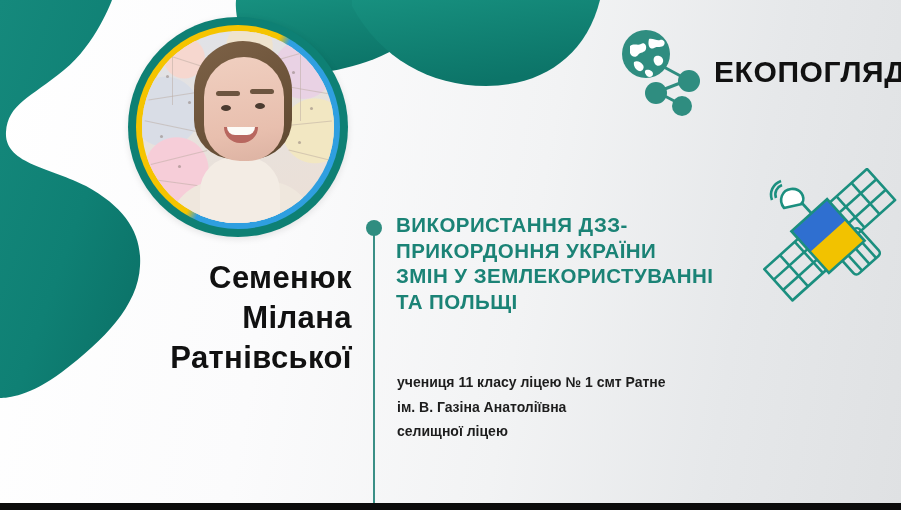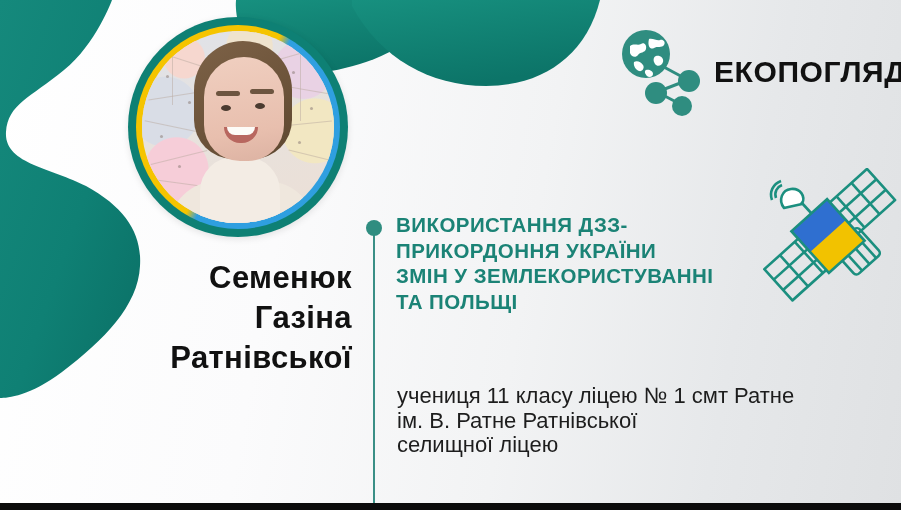--- a/index.html
+++ b/index.html
@@ -233,26 +233,26 @@
     color: #1b8376;
     font-weight: 700;
     font-size: 20.5px;
     line-height: 25.5px;
     letter-spacing: .45px;
     text-transform: uppercase;
   }
   #subtitle-block {
     position: absolute;
     left: 397px;
-    top: 384px;
+    top: 370px;
     width: 420px;
     z-index: 23;
     color: #1d1d1d;
-    font-weight: 400;
-    font-size: 22px;
+    font-weight: 700;
+    font-size: 14px;
     line-height: 24.5px;
   }
   .nowrap { white-space: nowrap; }
 </style>
 </head>
 <body>
 
 <div id="slide">
 
   <svg class="layer" viewBox="0 0 901 510" preserveAspectRatio="none" style="z-index:5;">
@@ -385,31 +385,31 @@
       <rect x="52" y="68" width="48" height="28" fill="#f2c200"></rect>
       <rect x="52" y="40" width="48" height="56" fill="none" stroke="#1b8f7f" stroke-width="2.6"></rect>
     </g>
   </svg>
 
   <div id="divider-dot"></div>
   <div id="divider-line"></div>
 
   <div id="name-block">
     <div>Семенюк</div>
-    <div>Газіна</div>
+    <div>Мілана</div>
     <div>Ратнівської</div>
   </div>
 
   <div id="title-block">
     <div class="nowrap">ВИКОРИСТАННЯ ДЗЗ-</div>
     <div class="nowrap">ПРИКОРДОННЯ УКРАЇНИ</div>
     <div class="nowrap">ЗМІН У ЗЕМЛЕКОРИСТУВАННІ</div>
     <div class="nowrap">ТА ПОЛЬЩІ</div>
   </div>
 
   <div id="subtitle-block">
     <div class="nowrap">учениця 11 класу ліцею № 1 смт Ратне</div>
-    <div class="nowrap">ім. В. Ратне Ратнівської</div>
+    <div class="nowrap">ім. В. Газіна Анатоліївна</div>
     <div class="nowrap">селищної ліцею</div>
   </div>
 
   <div id="bottom-bar"></div>
 </div>
 
 </body></html>

